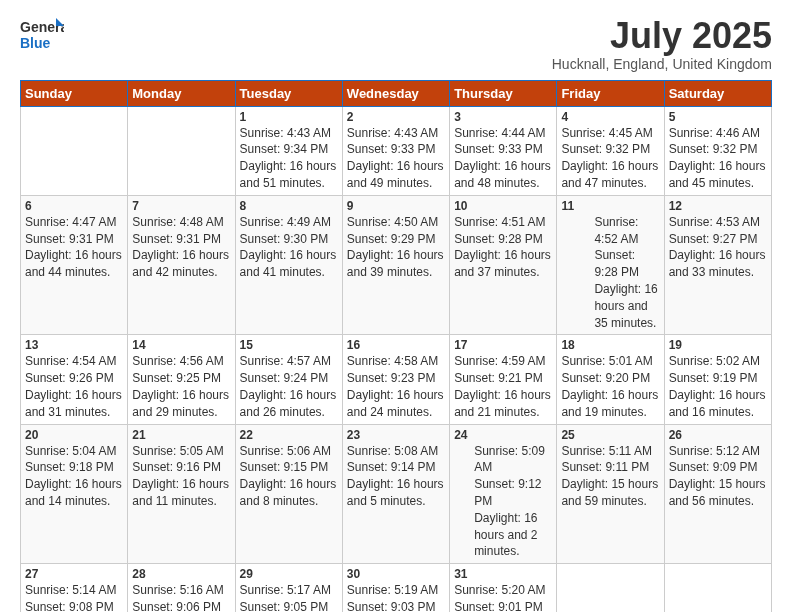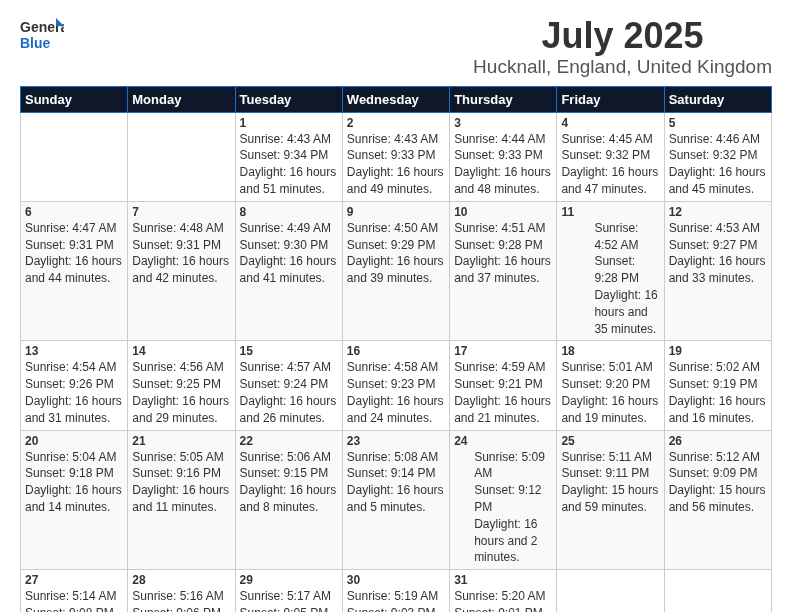--- a/index.html
+++ b/index.html
@@ -29,24 +29,23 @@
       gap: 4px;
     }
     .title-block {
       text-align: right;
     }
     .month-title {
       font-size: 36px;
       font-weight: bold;
       color: #333;
       line-height: 1.1;
-      text-align: center;
     }
     .location {
-      font-size: 19px;
+      font-size: 14px;
       color: #555;
     }
     .calendar {
       flex: 1;
       border: 1px solid #ccc;
       border-collapse: collapse;
       width: 100%;
       table-layout: fixed;
     }
     .calendar th {
@@ -72,21 +71,21 @@
       display: block;
       margin-bottom: 1px;
     }
     .day-info {
       font-size: 12px;
       line-height: 1.4;
       color: #333;
     }
     tr:nth-child(even) td { background: #f9f9f9; }
     tr:nth-child(odd) td { background: #fff; }
-    .calendar thead tr th { background: #0f172a; }
+    .calendar thead tr th { background: #c2410c; }
   </style>
 </head>
 <body>
 
 <div class="page">
   <div class="header">
     <div class="logo">
   <svg width="44" height="40" viewBox="0 0 44 40">
     <text x="0" y="16" font-size="14" font-weight="bold" fill="#333" font-family="Arial, sans-serif">General</text>
     <text x="0" y="32" font-size="14" font-weight="bold" fill="#1a6fc4" font-family="Arial, sans-serif">Blue</text>

